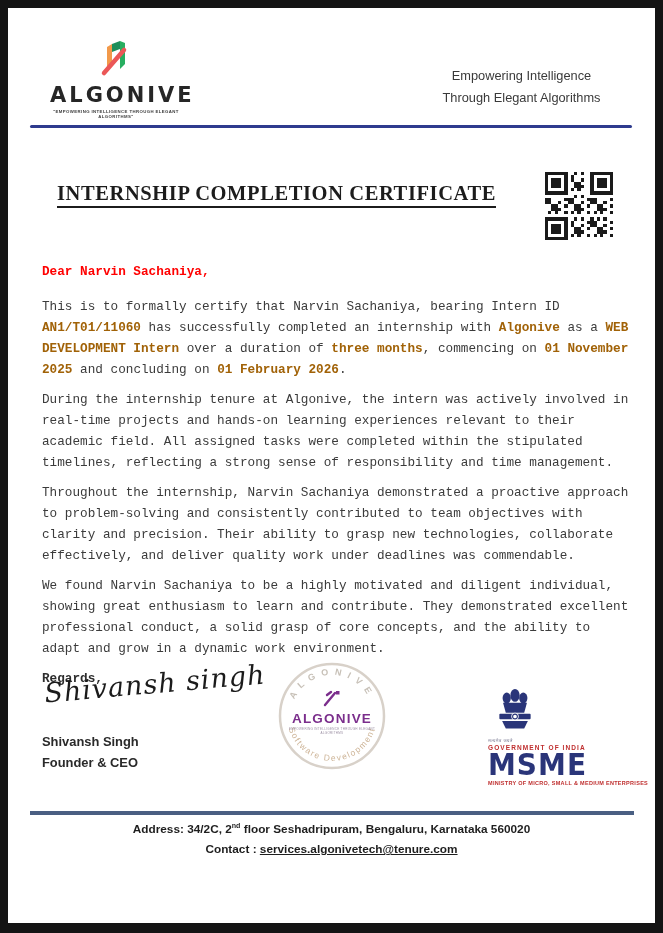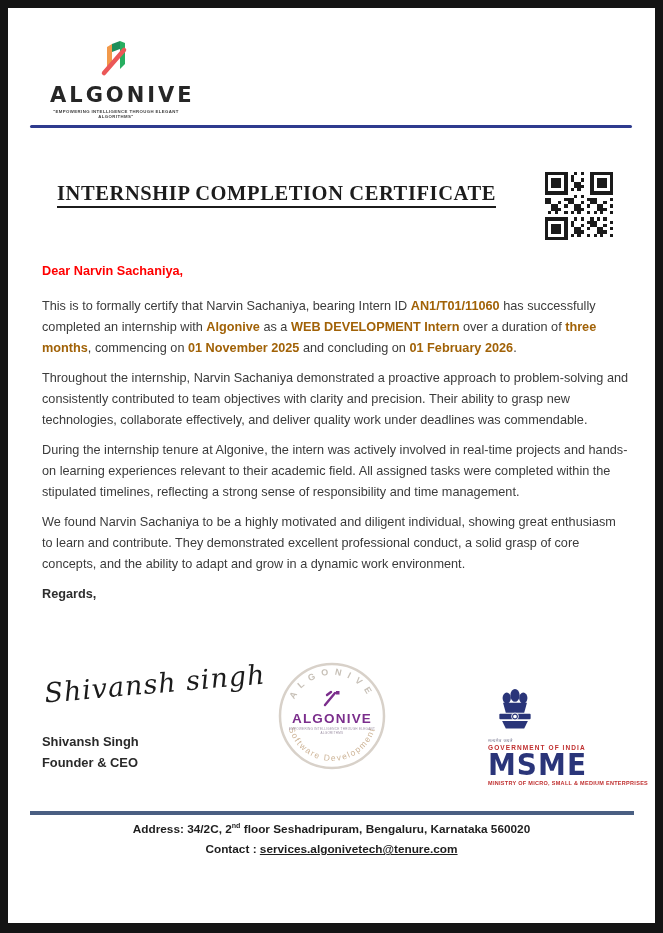--- a/index.html
+++ b/index.html
@@ -35,21 +35,21 @@
   .title {
     display:inline-block; font-family:"Liberation Serif", serif; font-weight:bold;
     font-size:20.5px; letter-spacing:0.6px; color:#1c1c1c;
     border-bottom:2.5px solid #1c1c1c; padding-bottom:1px; white-space:nowrap;
   }
   .qr { position:absolute; left:535px; top:164px; width:72px; height:68px; }
 
   
   .body-text {
     position:absolute; left:34px; width:587px; top:253px;
-    font-size:12.7px; line-height:21px; color:#3b3b3b; text-align:left;
+    font-size:12.7px; line-height:21px; color:#3b3b3b; text-align:left;font-family:Liberation Mono, monospace;
   }
   .salutation { color:#ff0000; font-weight:bold; margin:0 0 14px 0; }
   .body-text p { margin:0 0 9px 0; }
   .b { font-weight:bold; color:#a16207; }
   .regards { font-weight:bold; color:#2e2e2e; margin-top:8px; }
 
   
   .sig-script {
     position:absolute; left:36px; top:660px;
     font-family:"DejaVu Serif", serif; font-style:italic;
@@ -92,20 +92,24 @@
         <path d="M14,6 L22,3 L22,11 L14,14 Z" fill="#1E8E5A"></path>
         <path d="M9,9 L14,6 L14,28 L9,31 Z" fill="#F2994A"></path>
         <path d="M22,3 L27,5 L27,26 L22,31 Z" fill="#27AE60"></path>
         <path d="M6,35 L26,12" stroke="#EB5757" stroke-width="4.5" stroke-linecap="round" fill="none"></path>
       </svg>
     </div>
     <div class="brand">ALGONIVE</div>
     <div class="brand-tagline">"EMPOWERING INTELLIGENCE THROUGH ELEGANT ALGORITHMS"</div>
   </div>
 
+  <div class="slogan">
+    <div>Empowering Intelligence</div>
+    <div>Through Elegant Algorithms</div>
+  </div>
 
   <div class="divider-top"></div>
 
   <div class="title-row">
     <span class="title">INTERNSHIP COMPLETION CERTIFICATE</span>
   </div>
 
   <svg class="qr" viewBox="0 0 21 21" shape-rendering="crispEdges">
     <rect width="21" height="21" fill="#ffffff"></rect>
     <g fill="#1a1a1a">
@@ -114,22 +118,22 @@
     <g fill="#1a1a1a" fill-rule="evenodd">
       <path d="M0,0h7v7h-7z M1,1h5v5h-5z M2,2h3v3h-3z"></path>
       <path d="M14,0h7v7h-7z M15,1h5v5h-5z M16,2h3v3h-3z"></path>
       <path d="M0,14h7v7h-7z M1,15h5v5h-5z M2,16h3v3h-3z"></path>
     </g>
   </svg>
 
   <div class="body-text">
     <div class="salutation">Dear Narvin Sachaniya,</div>
     <p><span>This is to formally certify that Narvin Sachaniya, bearing Intern ID </span><span class="b">AN1/T01/11060</span><span> has successfully completed an internship with </span><span class="b">Algonive</span><span> as a </span><span class="b">WEB DEVELOPMENT Intern</span><span> over a duration of </span><span class="b">three months</span><span>, commencing on </span><span class="b">01 November 2025</span><span> and concluding on </span><span class="b">01 February 2026</span><span>.</span></p>
+    <p>During the internship tenure at Algonive, the intern was actively involved in real-time projects and hands-on learning experiences relevant to their academic field. All assigned tasks were completed within the stipulated timelines, reflecting a strong sense of responsibility and time management.</p>
     <p>Throughout the internship, Narvin Sachaniya demonstrated a proactive approach to problem-solving and consistently contributed to team objectives with clarity and precision. Their ability to grasp new technologies, collaborate effectively, and deliver quality work under deadlines was commendable.</p>
-    <p>During the internship tenure at Algonive, the intern was actively involved in real-time projects and hands-on learning experiences relevant to their academic field. All assigned tasks were completed within the stipulated timelines, reflecting a strong sense of responsibility and time management.</p>
     <p>We found Narvin Sachaniya to be a highly motivated and diligent individual, showing great enthusiasm to learn and contribute. They demonstrated excellent professional conduct, a solid grasp of core concepts, and the ability to adapt and grow in a dynamic work environment.</p>
     <div class="regards">Regards,</div>
   </div>
 
   <div class="sig-script">Shivansh singh</div>
   <div class="sig-ident">
     <div>Shivansh Singh</div>
     <div>Founder &amp; CEO</div>
   </div>
 

